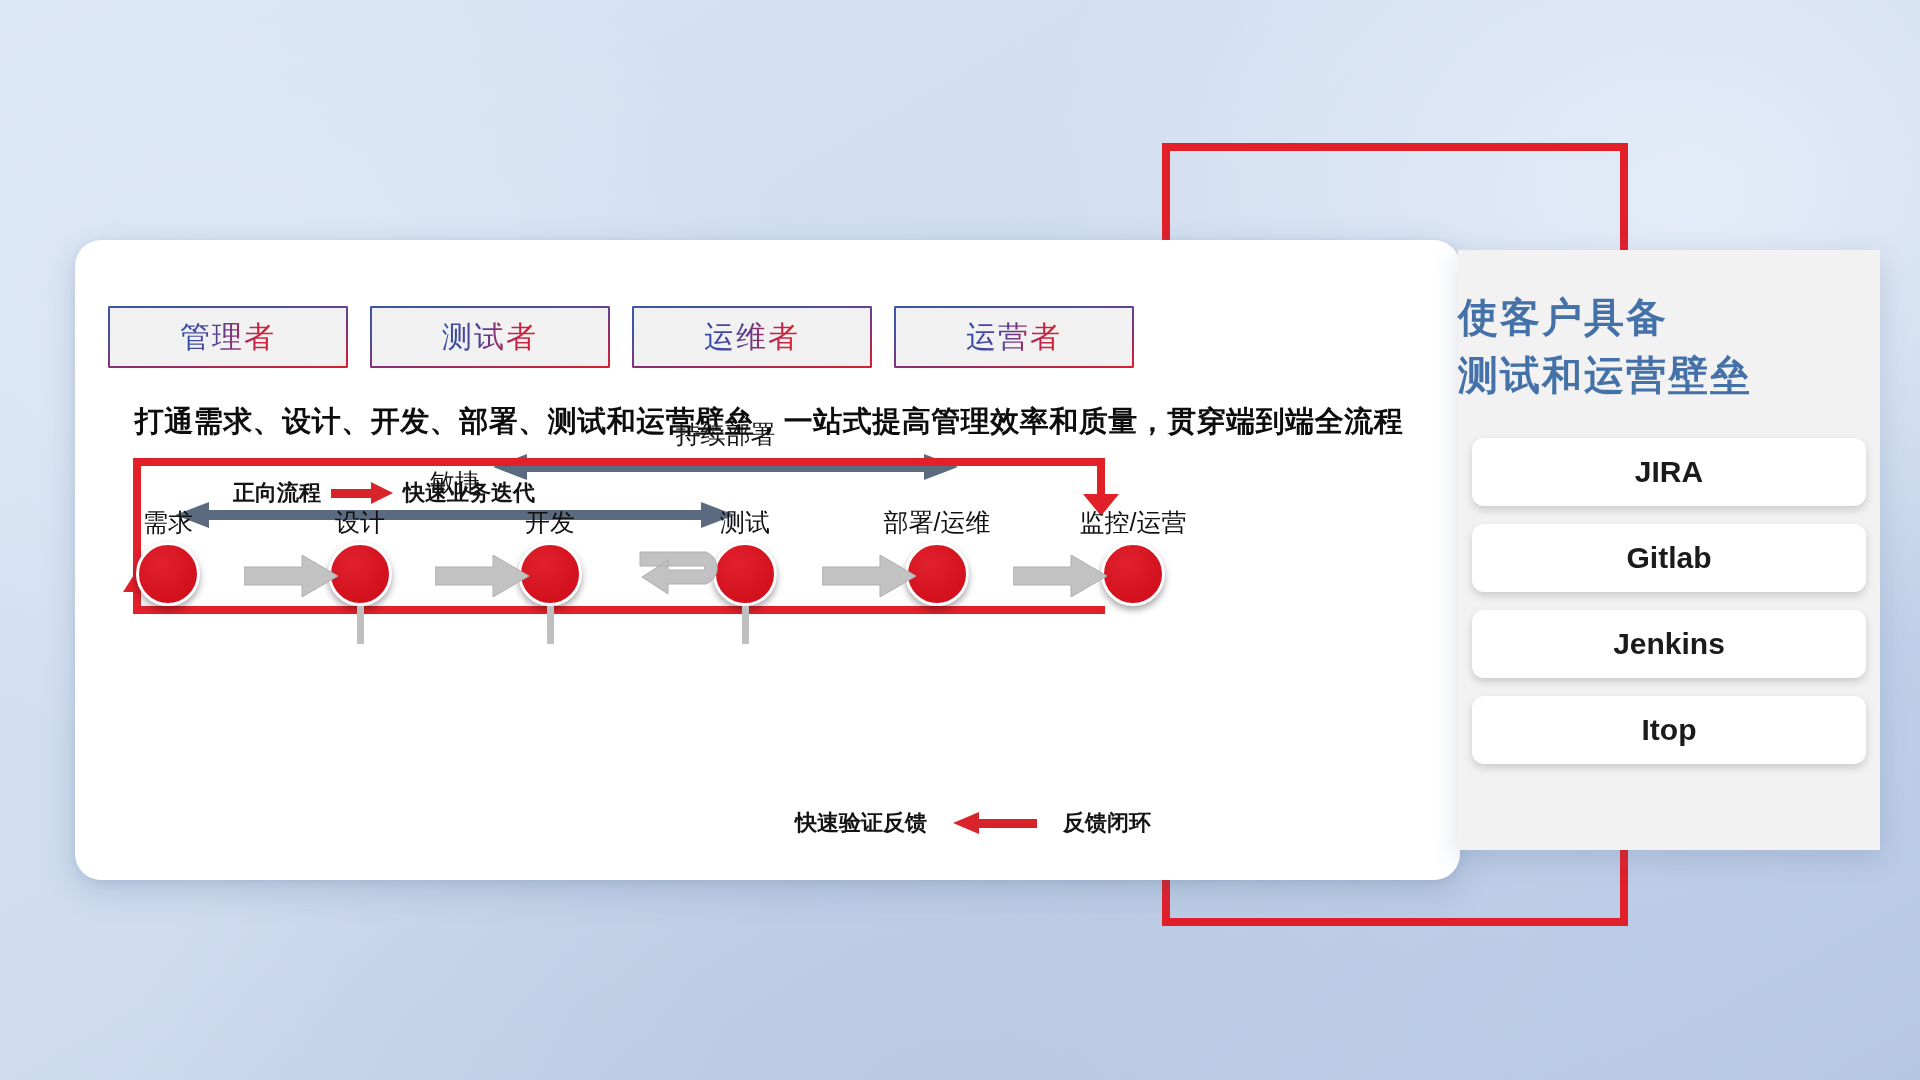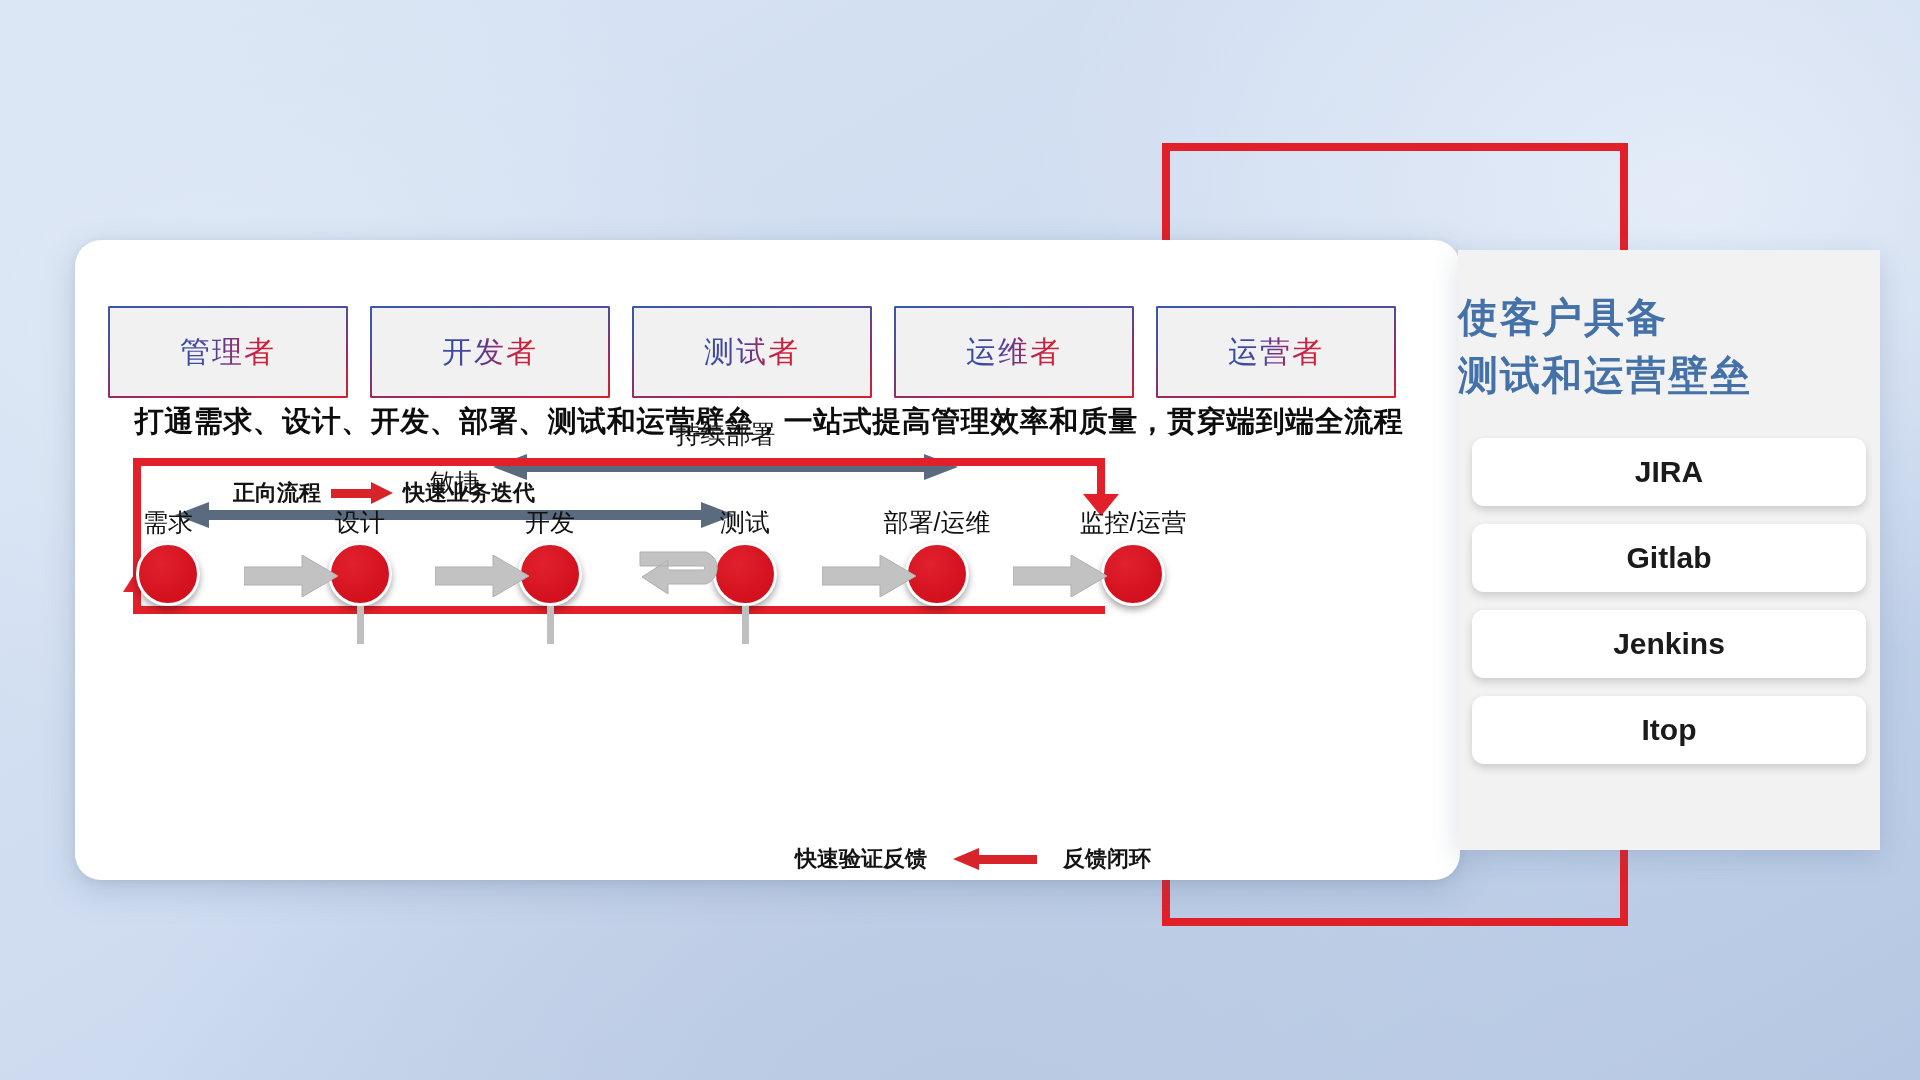--- a/index.html
+++ b/index.html
@@ -26,21 +26,21 @@
   
   #main-card {
     position: absolute; left: 75px; top: 240px; width: 1385px; height: 640px;
     background: #ffffff; border-radius: 26px;
     box-shadow: 0 10px 34px rgba(70,95,130,.22), 0 2px 8px rgba(70,95,130,.12);
   }
 
   
   #role-row { position: absolute; left: 33px; top: 66px; display: flex; gap: 22px; }
   .role-box {
-    width: 240px; height: 92px;
+    width: 240px; height: 62px;
     background: #f1f1f1;
     display: flex; align-items: center; justify-content: center;
     position: relative;
     padding: 15px;
   }
   .role-box::before{
     content:""; position:absolute; inset:0;
     padding:2px; border-radius:1px;
     background: linear-gradient(170deg, #3B57A8 0%, #4A50A0 28%, #8A2F72 62%, #DA1F2B 100%);
     -webkit-mask: linear-gradient(#000 0 0) content-box, linear-gradient(#000 0 0);
@@ -122,21 +122,21 @@
   }
   .stage .tick { width: 7px; background: #BFBFBF; margin: 0 auto; }
 
   .gray-arrow { position:absolute; }
   .loop-icon  { position:absolute; }
 
   
   #legend-feedback {
     position: absolute; left: 720px; top: 568px;
     display: flex; align-items: center; gap: 26px;
-    font-size: 22px; font-weight: 700; color: #141414; margin-top: 36px;
+    font-size: 22px; font-weight: 700; color: #141414;
   }
 
   
   #right-panel {
     position: absolute; left: 1458px; top: 250px; width: 422px; height: 600px;
     background: #f2f2f2;
     box-shadow: 0 8px 26px rgba(70,95,130,.20);
   }
   #panel-title { margin-top: 38px; }
   #panel-title div {
@@ -166,23 +166,20 @@
   <div class="seg left"></div>
   <div class="seg right"></div>
   <div class="seg bottom"></div>
 </div>
 
 <div id="main-card">
 
   <div id="role-row">
     <div class="role-box">
       <span class="role-label">管理者</span>
-    </div>
-    <div class="role-box">
-      <span class="role-label">开发者</span>
     </div>
     <div class="role-box">
       <span class="role-label">测试者</span>
     </div>
     <div class="role-box">
       <span class="role-label">运维者</span>
     </div>
     <div class="role-box">
       <span class="role-label">运营者</span>
     </div>

